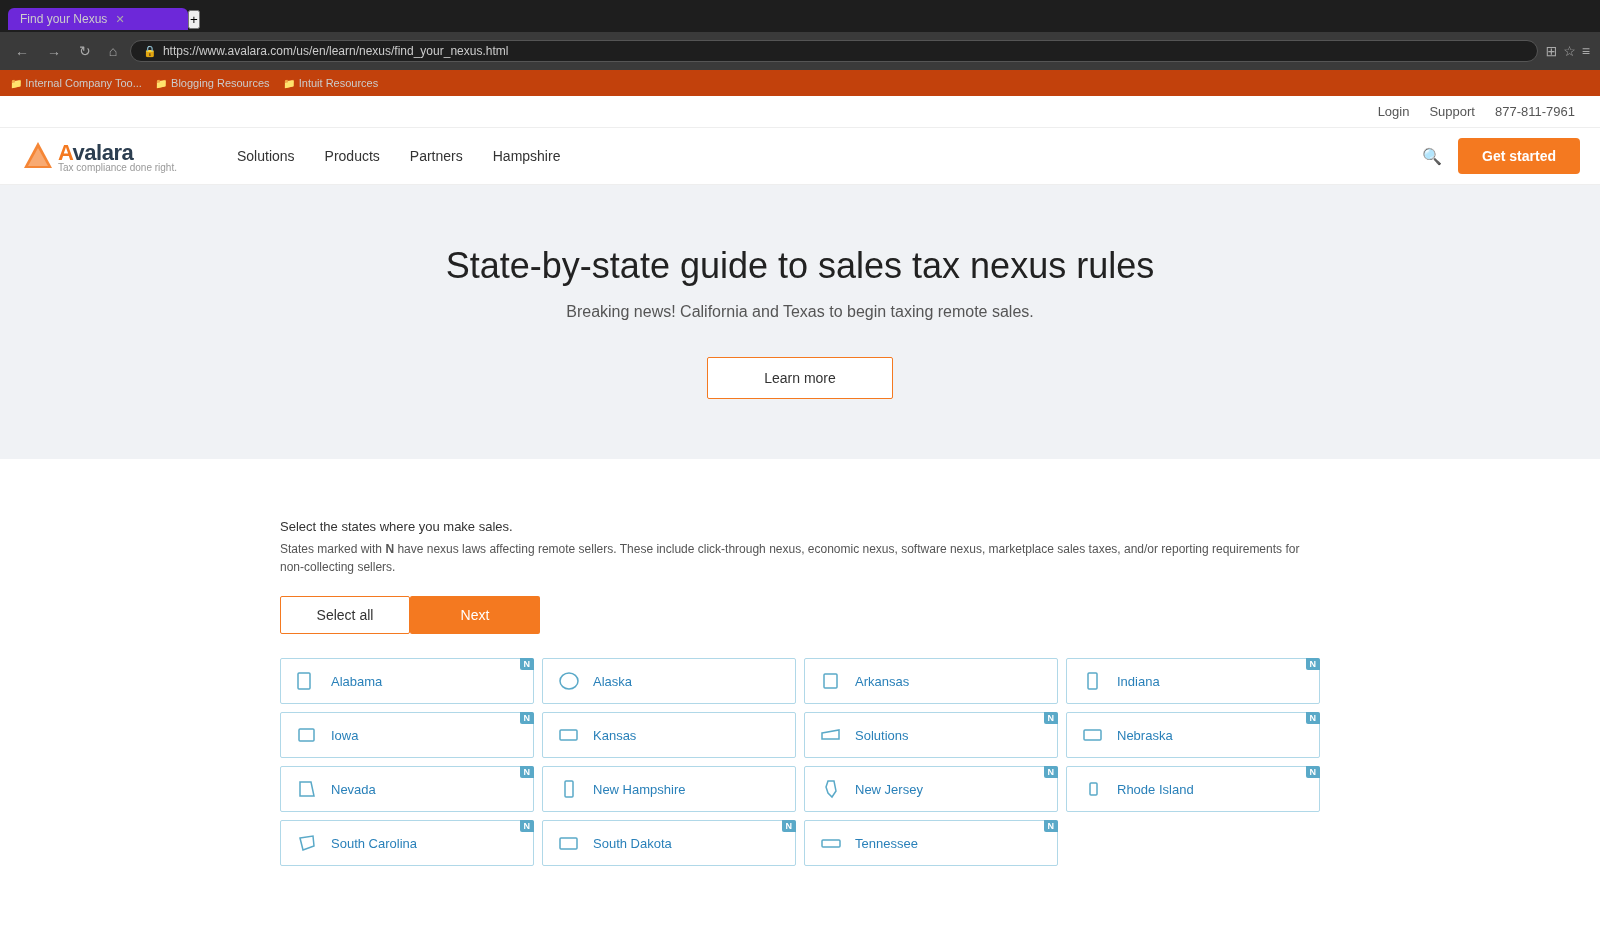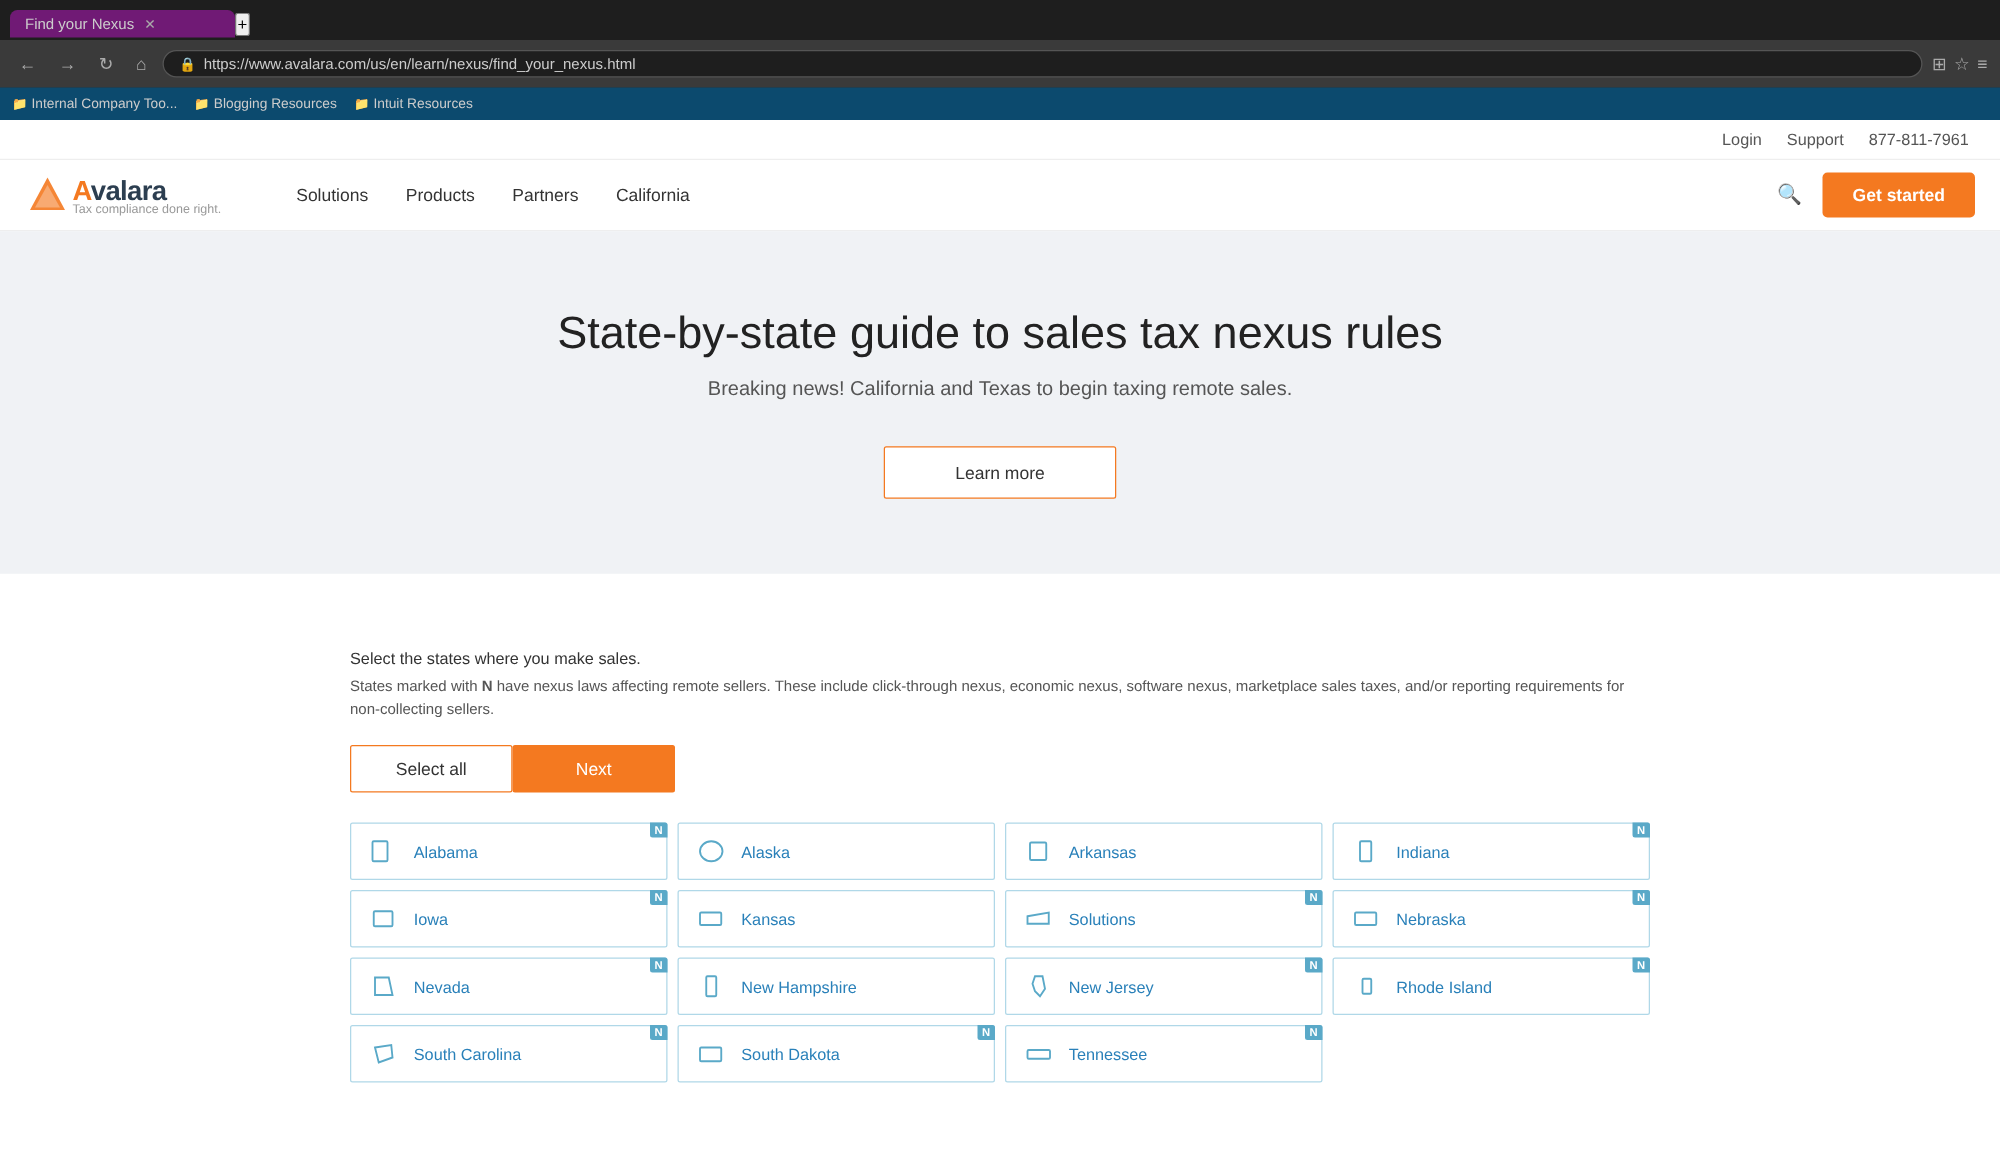--- a/index.html
+++ b/index.html
@@ -1,30 +1,30 @@
 <!DOCTYPE html>
 <html><head>
   <meta charset="utf-8">
   <style>
     * { margin: 0; padding: 0; box-sizing: border-box; }
     body { font-family: Arial, sans-serif; background: #fff; color: #333; font-size: 14px; }
 
     
     .browser-chrome { background: #2b2b2b; width: 100%; }
     .browser-tab-bar { display: flex; align-items: center; padding: 6px 8px 0; background: #1e1e1e; height: 32px; }
-    .browser-tab { background: #701a75; color: #ccc; padding: 4px 12px; border-radius: 6px 6px 0 0; font-size: 12px; display: flex; align-items: center; gap: 8px; min-width: 180px; }
+    .browser-tab { background: #6d28d9; color: #ccc; padding: 4px 12px; border-radius: 6px 6px 0 0; font-size: 12px; display: flex; align-items: center; gap: 8px; min-width: 180px; }
     .browser-tab .tab-close { cursor: pointer; color: #aaa; font-size: 11px; }
     .browser-toolbar { display: flex; align-items: center; padding: 5px 10px; gap: 8px; background: #3a3a3a; height: 38px; }
     .browser-nav-btn { background: none; border: none; color: #aaa; cursor: pointer; font-size: 14px; padding: 2px 5px; }
     .browser-url-bar { flex: 1; background: #1e1e1e; border: 1px solid #555; border-radius: 20px; padding: 3px 12px; color: #ddd; font-size: 12px; display: flex; align-items: center; gap: 6px; }
     .browser-url-bar .lock-icon { color: #4caf50; font-size: 11px; }
     .browser-url-text { color: #ccc; font-size: 12px; }
     .browser-actions { display: flex; gap: 6px; align-items: center; }
     .browser-action-btn { background: none; border: none; color: #aaa; cursor: pointer; font-size: 14px; }
-    .bookmarks-bar { background: #0c4a6e; padding: 3px 10px; display: flex; gap: 14px; height: 26px; align-items: center; }
+    .bookmarks-bar { background: #c2410c; padding: 3px 10px; display: flex; gap: 14px; height: 26px; align-items: center; }
     .bookmark-item { color: #ccc; font-size: 11px; cursor: pointer; text-decoration: none; white-space: nowrap; }
     .bookmark-item:before { content: '📁 '; font-size: 10px; }
 
     
     .page-content { background: #fff; overflow-y: auto; height: calc(932px - 96px); }
 
     
     .top-utility-bar { display: flex; justify-content: flex-end; gap: 20px; padding: 8px 25px; font-size: 13px; color: #555; border-bottom: 1px solid #eee; }
     .top-utility-bar a { color: #555; text-decoration: none; cursor: pointer; }
 
@@ -121,21 +121,21 @@
             <span style="color:#f47920;">A</span>valara
           </div>
           <div class="logo-subtitle">Tax compliance done right.</div>
         </div>
       </div>
     </div>
     <div class="nav-links">
       <a class="nav-link">Solutions</a>
       <a class="nav-link">Products</a>
       <a class="nav-link">Partners</a>
-      <a class="nav-link">California</a>
+      <a class="nav-link">Hampshire</a>
     </div>
     <div class="nav-right">
       <button class="search-btn">🔍</button>
       <button class="get-started-btn">Get started</button>
     </div>
   </div>
 
   <div class="hero-section">
     <h1 class="hero-title">State-by-state guide to sales tax nexus rules</h1>
     <p class="hero-subtitle">Breaking news! California and Texas to begin taxing remote sales.</p>

